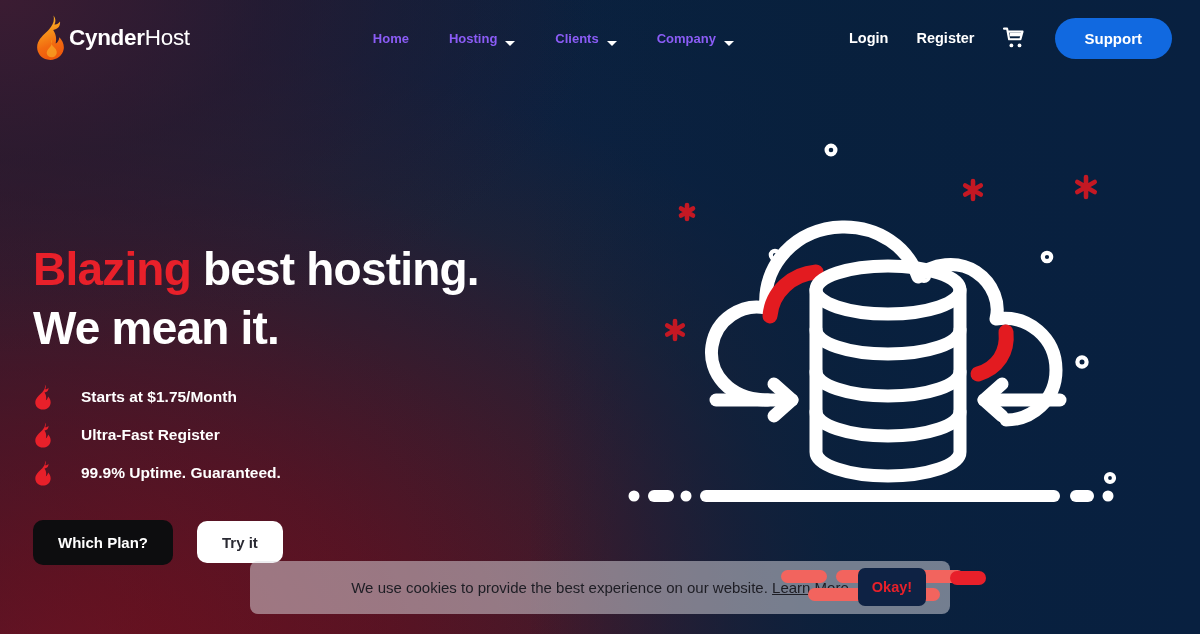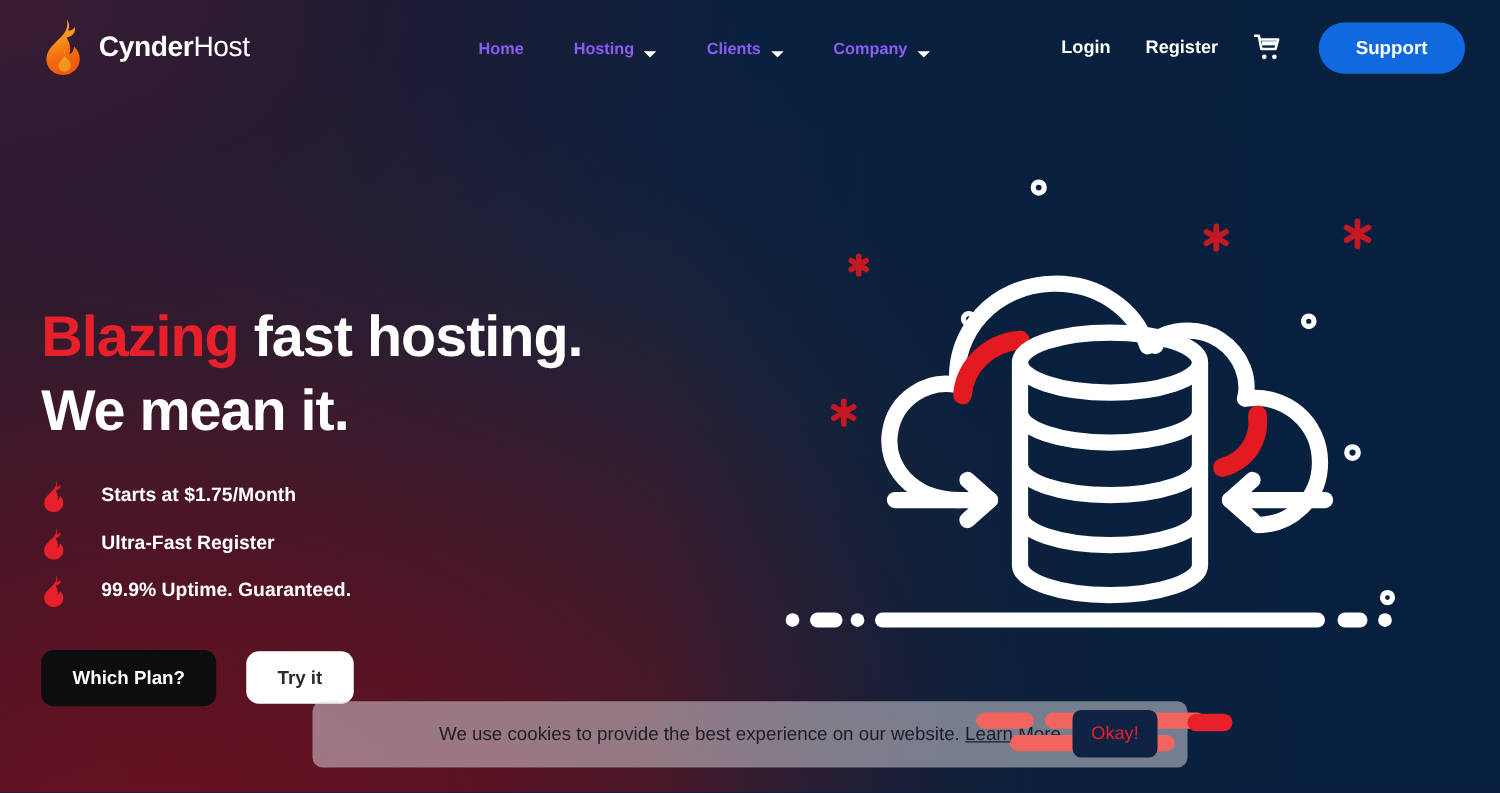--- a/index.html
+++ b/index.html
@@ -27,21 +27,21 @@
     position:absolute; inset:0;
     background:linear-gradient(90deg, rgba(9,33,62,0) 44%, rgba(8,32,61,.85) 70%, #082040 100%);
   }
 
   
   .header {
     position:absolute; top:0; left:0; right:0; height:76px;
     display:flex; align-items:center; z-index:40;
   }
   .logo-wrap {
-    display:flex; align-items:center; gap:10px;
+    display:flex; align-items:center; 
     margin-left:33px;
   }
   .flame-logo { width:36px; height:46px; display:block; }
   .logo-text { font-size:22.5px; letter-spacing:-.3px; color:#fff; white-space:nowrap; }
   .logo-text .b { font-weight:bold; }
   .logo-text .l { font-weight:400; }
 
   .nav {
     display:flex; align-items:center; gap:0;
     margin-left:163px;
@@ -101,21 +101,21 @@
     background:rgba(222,219,226,.50);
     border-radius:8px;
     display:flex; align-items:center; justify-content:center;
     z-index:60;
   }
   .cookie-text { color:#1d1d24; font-size:15px; white-space:nowrap; }
   .cookie-link { color:#1d1d24; text-decoration:underline; cursor:pointer; }
   .okay-btn {
     position:absolute; left:858px; top:568px; width:68px; height:38px;
     background:#0e2244; color:#e8202a; border:none; border-radius:7px;
-    font-size:14.5px; font-weight:normal; cursor:pointer; z-index:62;
+    font-size:14.5px; font-weight:bold; cursor:pointer; z-index:62;
   }
 
   
   .mark { position:absolute; border-radius:999px; z-index:61; pointer-events:none; }
   .mark-a { left:781px; top:570px; width:46px;  height:13px; background:#f2645e; }
   .mark-b { left:836px; top:570px; width:128px; height:13px; background:#f2645e; }
   .mark-c { left:808px; top:588px; width:132px; height:13px; background:#f2645e; }
   .mark-d { left:950px; top:571px; width:36px;  height:14px; background:#e8202a; }
 </style>
 </head>
@@ -246,21 +246,21 @@
         </g>
         <g transform="translate(466,87)">
           <path d="M0 -10 L0 10 M-8.7 -5 L8.7 5 M-8.7 5 L8.7 -5"></path>
         </g>
       </g>
     </svg>
   </div>
 
   <div class="hero-left">
     <h1 class="headline">
-      <span class="hl-red">Blazing</span><span> fast hosting.</span><br>
+      <span class="hl-red">Blazing</span><span> best hosting.</span><br>
       <span>We mean it.</span>
     </h1>
 
     <div class="features">
       <div class="feature">
         <svg class="feature-flame" viewBox="0 0 20 26">
           <path d="M11.8 0.4 C12.6 3.8 11.3 6.0 9.3 8.2 C6.9 10.8 4.1 12.6 2.8 15.8
                    C1.2 19.9 3.6 24.5 8.2 25.4 C12.6 26.3 16.7 23.7 17.5 19.7
                    C18.1 16.8 16.8 14.5 15.1 12.6 C14.8 14.5 14.0 15.7 12.9 16.3
                    C13.6 13.4 13.1 10.8 11.5 8.5 C14.3 8.0 15.8 6.2 15.4 3.7

